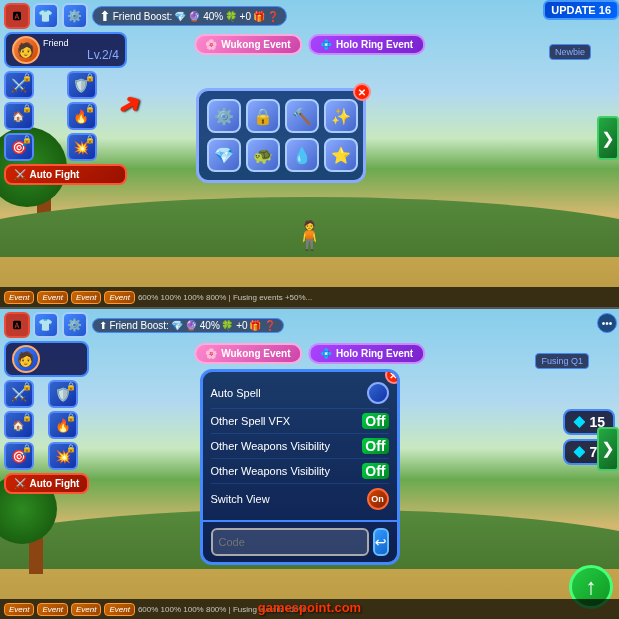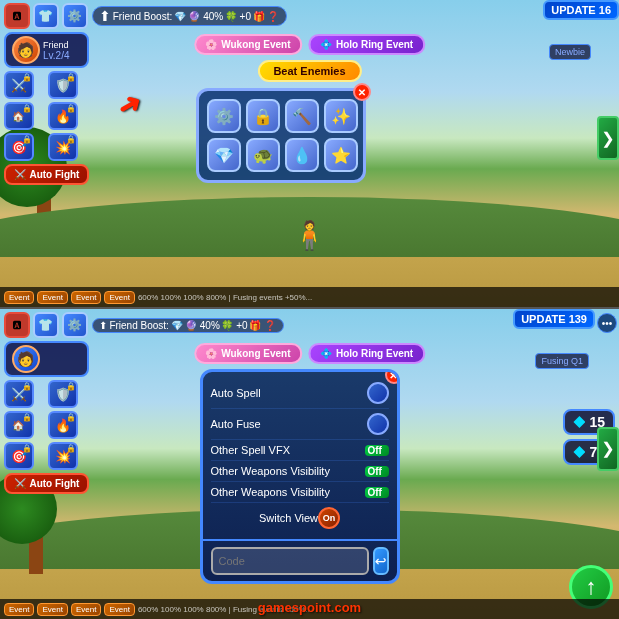--- a/index.html
+++ b/index.html
@@ -372,21 +372,20 @@
     .settings-row {
       display: flex;
       align-items: center;
       justify-content: space-between;
       padding: 4px 0;
       border-bottom: 1px solid rgba(68, 136, 255, 0.2);
     }
 
     .settings-row:last-of-type {
       border-bottom: none;
-      justify-content: center;
     }
 
     .settings-label {
       font-size: 11px;
       color: white;
     }
 
     .toggle-circle {
       width: 22px;
       height: 22px;
@@ -397,21 +396,21 @@
       align-items: center;
       justify-content: center;
       font-size: 8px;
       color: white;
       cursor: pointer;
     }
 
     .toggle-on {
       background: linear-gradient(135deg, #00cc44, #008822);
       border-color: #44ff88;
-      font-size: 10px;
+      font-size: 14px;
       font-weight: bold;
       color: white;
       padding: 0 3px;
       border-radius: 4px;
       width: auto;
       height: auto;
       min-width: 24px;
       text-align: left;
     }
 
@@ -553,20 +552,21 @@
       z-index: 10;
     }
 
     .info-badge {
       background: linear-gradient(135deg, #cc6600, #994400);
       border: 1px solid #ff9933;
       border-radius: 4px;
       padding: 1px 4px;
       font-size: 8px;
       color: white;
+      font-style: italic;
     }
 
     .small-text {
       font-size: 8px;
       color: rgba(255,255,255,0.7);
     }
   </style>
 </head>
 <body>
 
@@ -603,21 +603,21 @@
         <span>❓</span>
       </div>
       <div class="update-badge">UPDATE 16</div>
     </div>
 
     <div class="left-ui">
       <div class="player-info-box">
         <div class="avatar-circle">🧑</div>
         <div>
           <div style="font-size:9px; color:white;">Friend</div>
-          <div style="font-size:10px; color:#88aaff;">Lv.2/4</div>
+          <div style="font-size:12px; color:#88aaff;margin-left:44px;">Lv.2/4</div>
         </div>
       </div>
       <div class="action-grid">
         <div class="action-btn-small">⚔️<span class="lock-overlay">🔒</span></div>
         <div class="action-btn-small">🛡️<span class="lock-overlay">🔒</span></div>
         <div class="action-btn-small" style="font-size:10px;">🏠<span class="lock-overlay">🔒</span></div>
         <div class="action-btn-small">🔥<span class="lock-overlay">🔒</span></div>
       </div>
       <div class="action-grid">
         <div class="action-btn-small">🎯<span class="lock-overlay">🔒</span></div>
@@ -633,23 +633,20 @@
       <div class="event-btn">
         <span>🌸</span>
         <span>Wukong Event</span>
       </div>
       <div class="event-btn gem">
         <span>💠</span>
         <span>Holo Ring Event</span>
       </div>
     </div>
 
-    <div class="beat-enemies-btn">
-      <span>Beat Enemies</span>
-    </div>
 
     <div class="red-arrow" style="top: 88px; left: 118px; transform: rotate(-30deg);">➜</div>
 
     <div class="menu-popup menu-popup-top" style="top:88px; left:230px;">
       <div class="close-btn">✕</div>
       <div class="popup-grid">
         <div class="popup-icon-btn">⚙️</div>
         <div class="popup-icon-btn">🔒</div>
         <div class="popup-icon-btn">🔨</div>
         <div class="popup-icon-btn">✨</div>
@@ -693,21 +690,20 @@
         <span>⬆</span>
         <span>Friend Boost:</span>
         <span>💎</span>
         <span>🔮</span>
         <span>40%</span>
         <span>🍀</span>
         <span>+0</span>
         <span>🎁</span>
         <span>❓</span>
       </div>
-      <div class="update-badge" style="right:24px;">UPDATE 139</div>
       <div style="position:absolute; right:2px; top:4px; width:20px; height:20px; background:rgba(0,40,100,0.8); border:1px solid #4488ff; border-radius:50%; display:flex; align-items:center; justify-content:center; font-size:10px; color:white; cursor:pointer;">•••</div>
     </div>
 
     <div class="left-ui">
       <div class="player-info-box">
         <div class="avatar-circle" style="background:linear-gradient(135deg,#4488ff,#1144cc);">🧑</div>
       </div>
       <div class="action-grid">
         <div class="action-btn-small">⚔️<span class="lock-overlay">🔒</span></div>
         <div class="action-btn-small">🛡️<span class="lock-overlay">🔒</span></div>
@@ -734,24 +730,20 @@
         <span>Holo Ring Event</span>
       </div>
     </div>
 
     <div class="settings-popup">
       <div class="close-btn" style="position:absolute; top:-6px; right:-6px;">✕</div>
       <div class="settings-body">
 
         <div class="settings-row">
           <span class="settings-label">Auto Spell</span>
-          <div class="toggle-circle"></div>
-        </div>
-        <div class="settings-row">
-          <span class="settings-label">Auto Fuse</span>
           <div class="toggle-circle"></div>
         </div>
         <div class="settings-row">
           <span class="settings-label">Other Spell VFX</span>
           <div class="toggle-on">Off</div>
         </div>
         <div class="settings-row">
           <span class="settings-label">Other Weapons Visibility</span>
           <div class="toggle-on">Off</div>
         </div>

